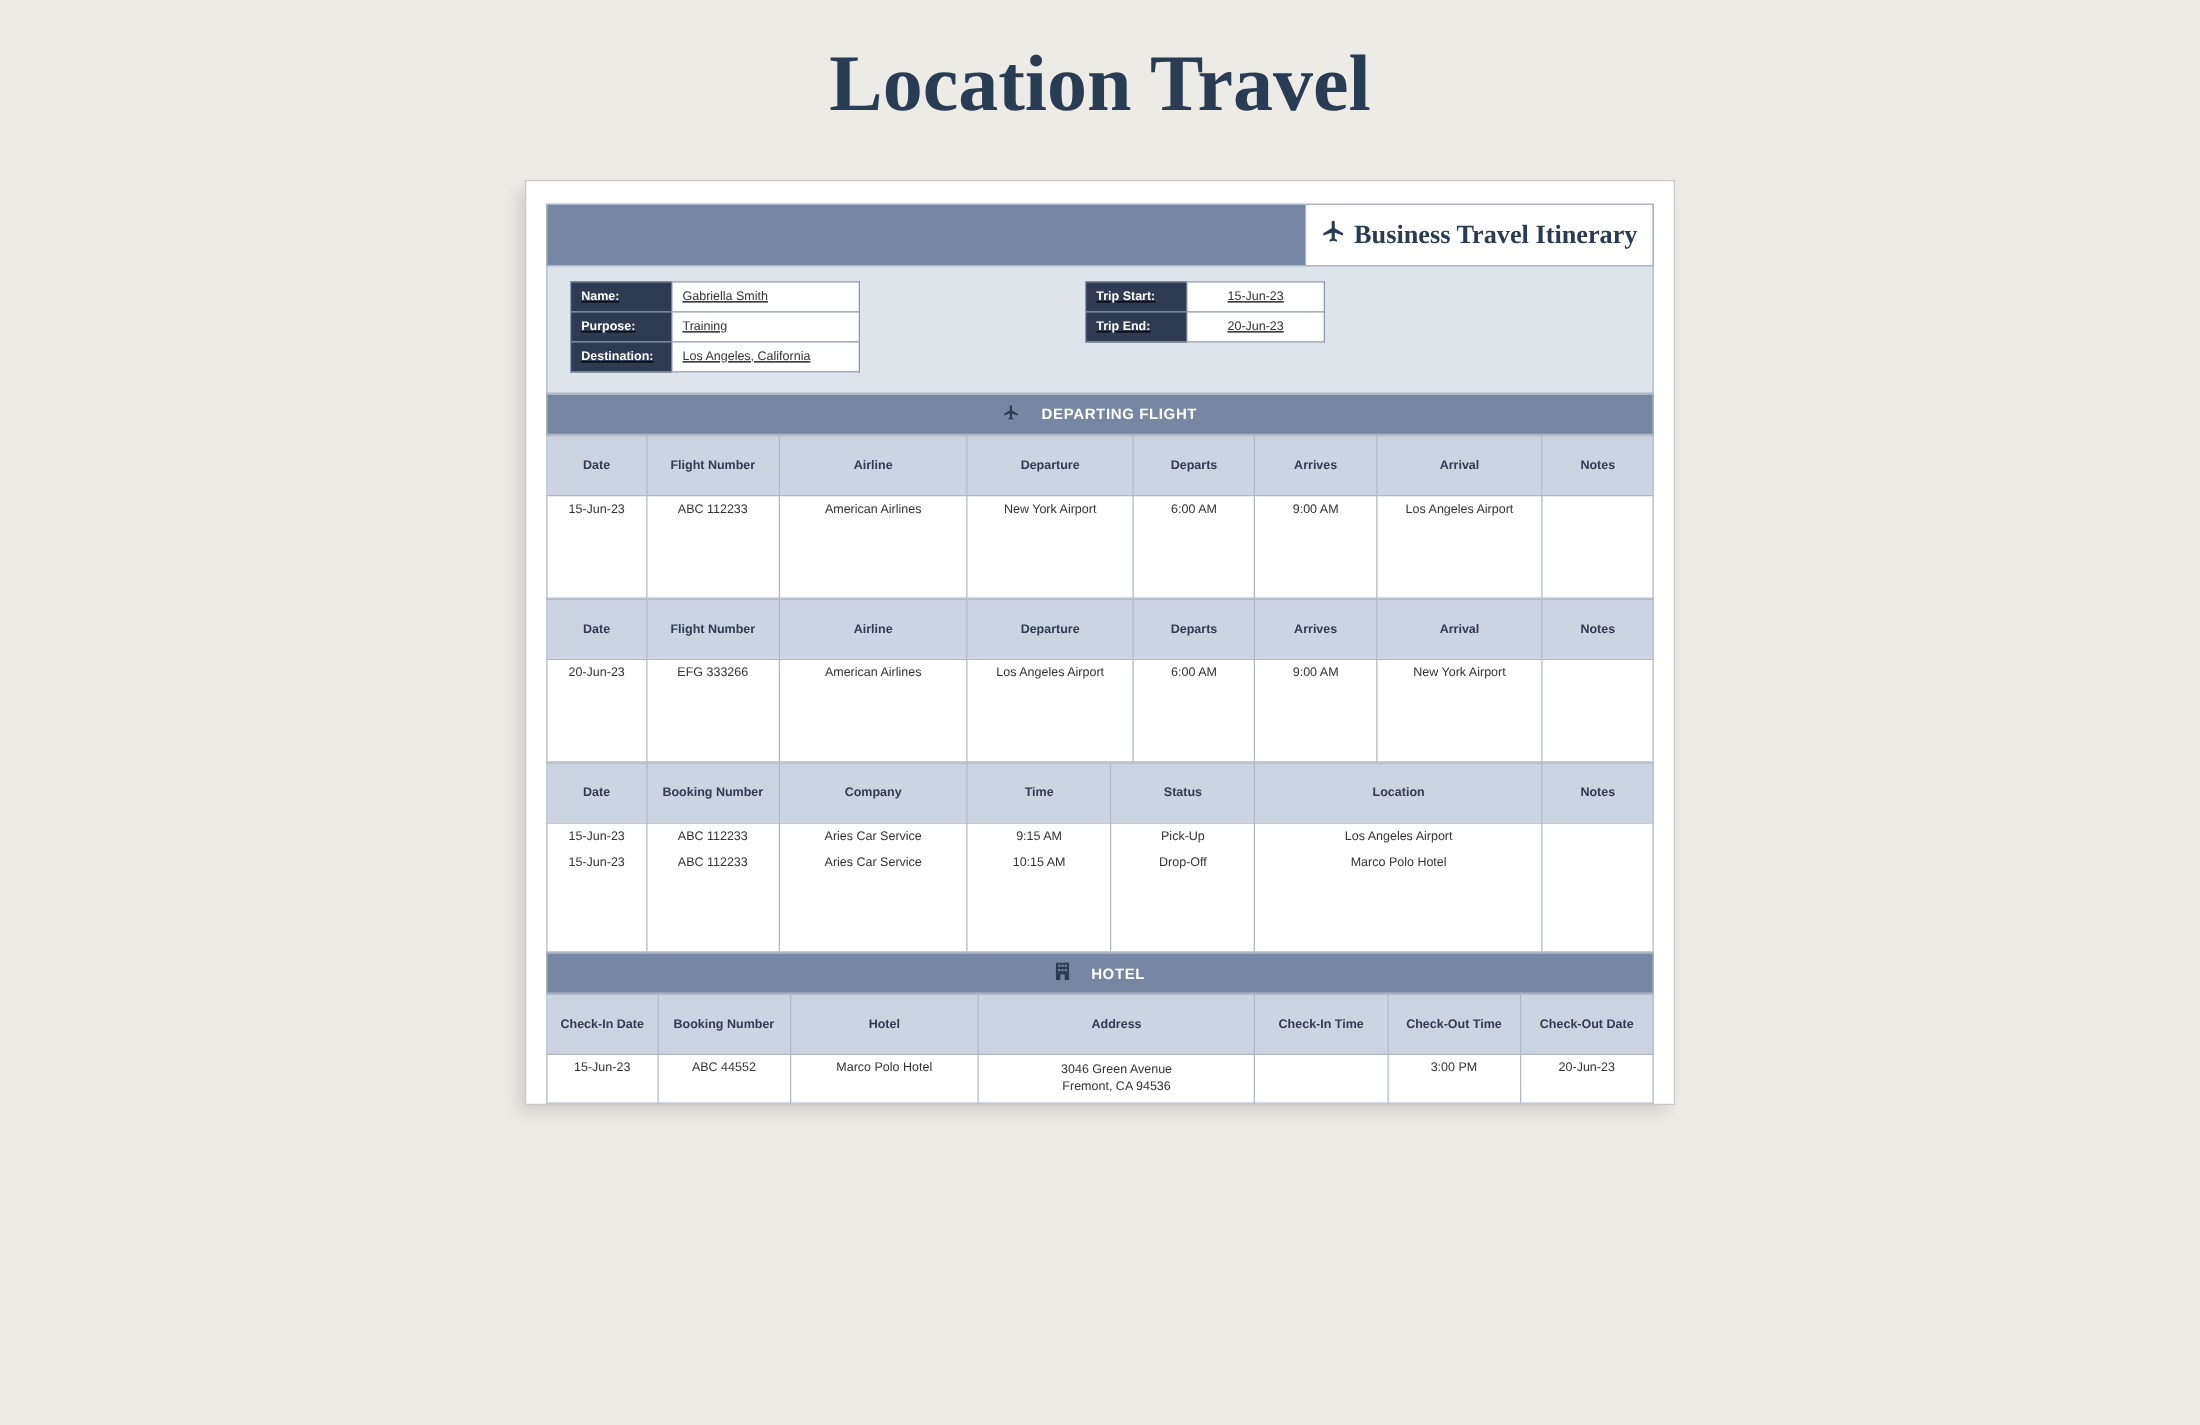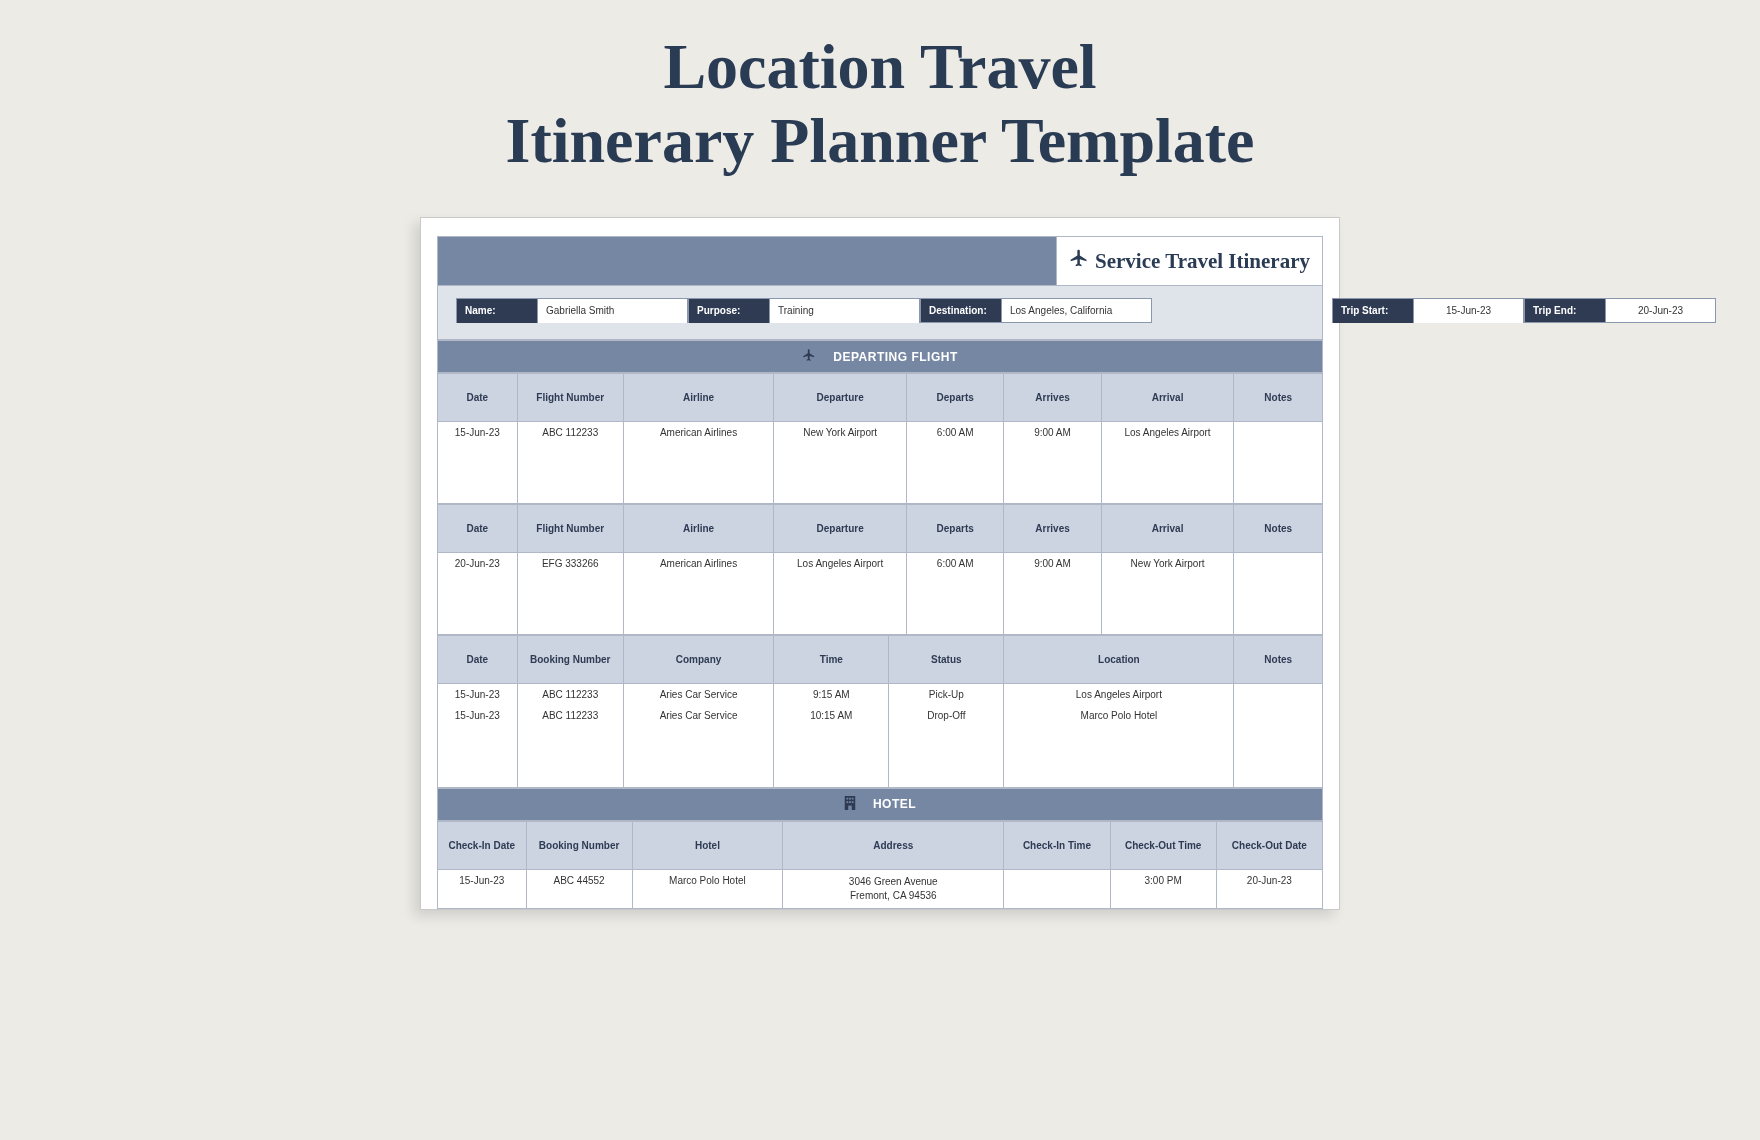--- a/index.html
+++ b/index.html
@@ -65,20 +65,22 @@
   .info-area {
     background: #dfe3ea;
     border: 1px solid #b0b8c8;
     border-top: none;
     padding: 12px 18px 16px 18px;
     display: flex;
     gap: 180px;
   }
   .info-block {
     display: flex;
+    flex-direction: column;
+    text-decoration: underline;
   }
   .info-row {
     display: flex;
   }
   .info-label {
     background: #2e3b53;
     color: #fff;
     font-size: 10px;
     font-weight: 700;
     width: 82px;
@@ -147,34 +149,33 @@
   svg.plane-icon-sm { width: 14px; height: 14px; }
   svg.car-icon { width: 18px; height: 12px; }
   svg.hotel-icon { width: 12px; height: 14px; }
 </style>
 </head>
 <body>
 
 <div class="hero">
   <h1>
     <span>Location Travel</span><br>
-    <span>Itinerary Planner Template</span>
   </h1>
 </div>
 
 <div class="doc-wrapper">
 
   <div class="doc-header">
     <div class="doc-header-title">
       <span>
         <svg class="plane-icon" viewBox="0 0 24 24" fill="#2a3b54">
             <path d="M21 16v-2l-8-5V3.5C13 2.67 12.33 2 11.5 2S10 2.67 10 3.5V9l-8 5v2l8-2.5V19l-2 1.5V22l3.5-1 3.5 1v-1.5L13 19v-5.5l8 2.5z"></path>
           </svg>
       </span>
-      <span>Service Travel Itinerary</span>
+      <span>Business Travel Itinerary</span>
     </div>
   </div>
 
   <div class="info-area">
     <div class="info-block">
       <div class="info-row">
         <div class="info-label">Name:</div>
         <div class="info-value">Gabriella Smith</div>
       </div>
       <div class="info-row">

